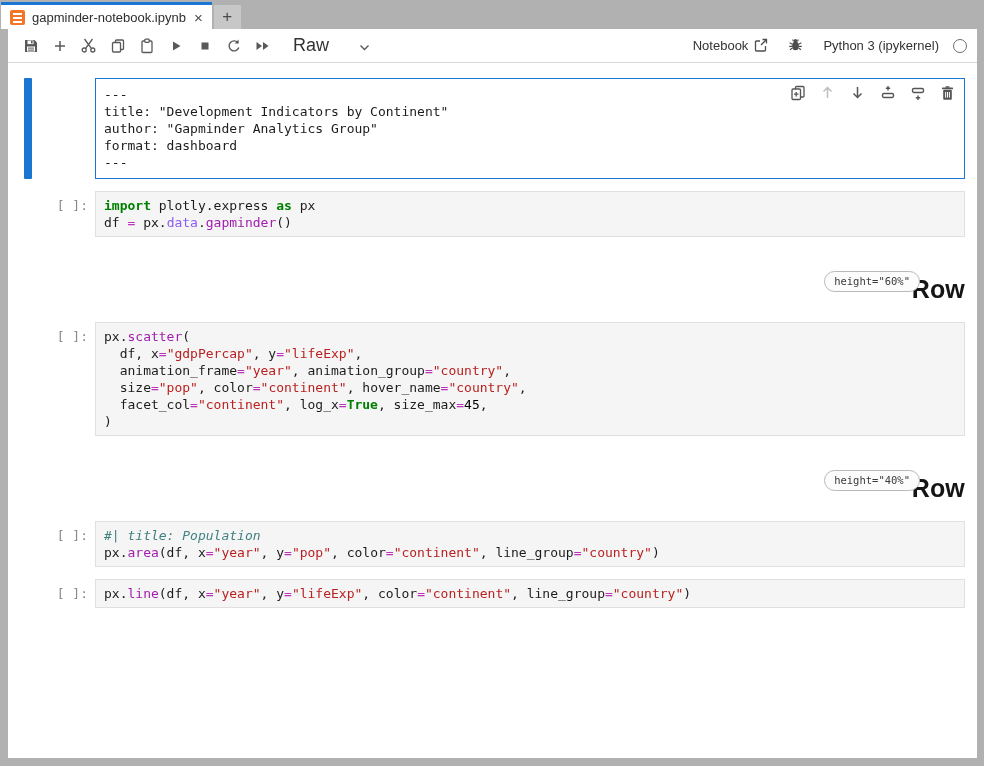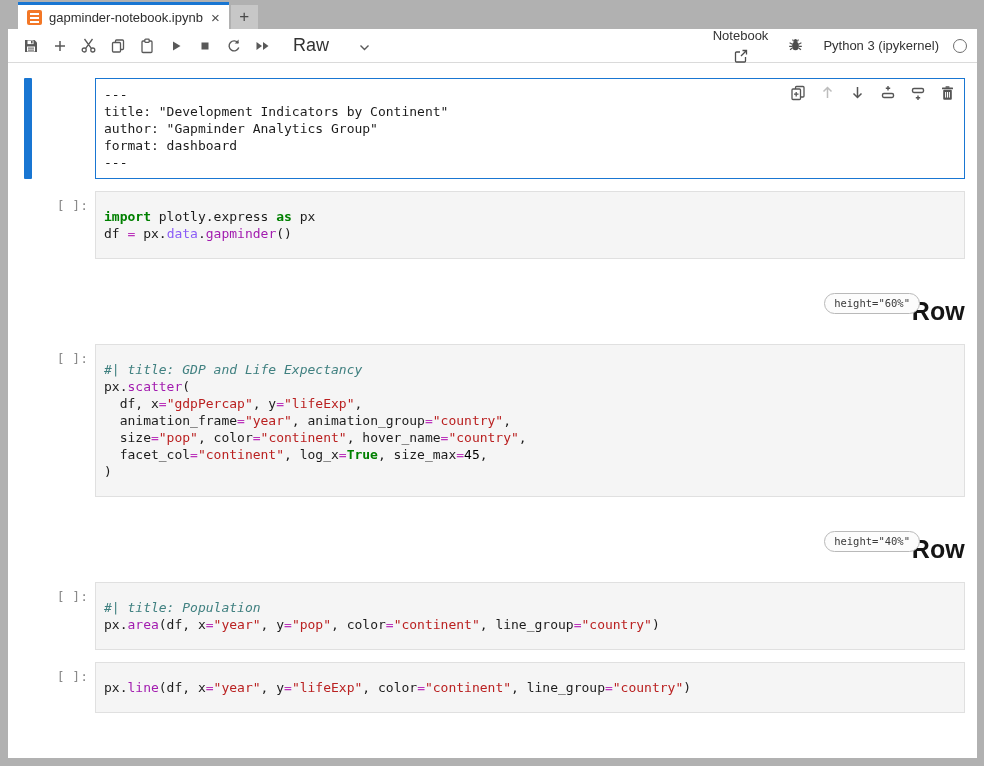--- a/index.html
+++ b/index.html
@@ -2,51 +2,51 @@
 <html><head>
 <meta charset="utf-8">
 <style>
   * { box-sizing: border-box; }
   html,body { margin:0; padding:0; }
   body { font-family:"Liberation Sans", sans-serif; }
 
   .window { position:relative; width:984px; height:766px; background:#b1b1b1; overflow:hidden; }
 
   
-  .tabbar { position:absolute; top:0; left:0; right:0; height:29px; display:flex; align-items:flex-end; padding-left:18px; }
+  .tabbar { position:absolute; top:0; left:0; right:0; height:29px; display:flex; align-items:flex-end; padding-left:1px; }
   .tab-active { height:27px; background:#fff; border-top:3px solid #1976d2; display:flex; align-items:center; gap:7px; padding:0 8px 0 9px; font-size:13px; color:#2e2e2e; }
   .nb-icon { width:15px; height:15px; background:#f37726; border-radius:2px; position:relative; flex:none; }
   .nb-icon i { position:absolute; left:3px; right:3px; height:2px; background:#fff; }
   .nb-icon i:nth-child(1){top:3px} .nb-icon i:nth-child(2){top:7px} .nb-icon i:nth-child(3){top:11px}
   .tab-close { font-size:15px; color:#4d4d4d; line-height:1; padding:0 1px; cursor:pointer; }
   .tab-new { width:27px; height:24px; margin-left:2px; background:#c7c7c7; color:#4a4a4a; font-size:17px; display:flex; align-items:center; justify-content:center; }
 
   
   .main { position:absolute; top:29px; left:8px; right:7px; bottom:8px; background:#fff; overflow:hidden; }
 
   
   .toolbar { height:34px; border-bottom:1px solid #dadada; display:flex; align-items:center; padding:0 10px 0 8px; }
   .tbtn { width:29px; height:26px; display:flex; align-items:center; justify-content:center; flex:none; cursor:pointer; }
   .tbtn svg { display:block; }
   .celltype { margin-left:16px; font-size:18px; color:#333; display:flex; align-items:center; cursor:pointer; }
   .celltype .chev { margin-left:30px; }
   .tb-spacer { flex:1; }
   .tb-right { display:flex; align-items:center; gap:0; font-size:13px; color:#333; }
-  .nb-link { display:flex; align-items:center; gap:6px; cursor:pointer;flex-direction:column; }
+  .nb-link { display:flex; gap:6px; cursor:pointer; }
   .bug { margin:0 20px; cursor:pointer; }
   .kernel-name { cursor:pointer; }
   .kstatus { width:14px; height:14px; border:1.6px solid #6e6e6e; border-radius:50%; margin-left:14px; flex:none; }
 
   
   .nbscroll { position:absolute; top:35px; left:0; right:0; bottom:0; overflow:hidden; padding-top:14px; background:#fff; }
   .collapser { position:absolute; left:16px; top:14px; width:8px; height:101px; background:#1976d2; border-radius:1px; cursor:pointer; }
 
   .cellrow { display:flex; margin:0 12px 12px 0; }
   .gutter { width:87px; flex:none; text-align:right; padding:7px 7px 0 0; font-family:"DejaVu Sans Mono", monospace; font-size:13px; color:#8a8a8a; }
-  .editor { flex:1; border:1px solid #e0e0e0; background:#f5f5f5; padding:16px 8px; font-family:"DejaVu Sans Mono", monospace; font-size:13px; line-height:17px; color:#1c1c1c; cursor:text; }
+  .editor { flex:1; border:1px solid #e0e0e0; background:#f5f5f5; padding:5px 8px; font-family:"DejaVu Sans Mono", monospace; font-size:13px; line-height:17px; color:#1c1c1c; cursor:text; }
   .editor.raw-selected { background:#fff; border:1px solid #1976d2; padding:7px 8px; position:relative; }
   .cm-line { white-space:pre; }
 
   
   .tk-kw  { color:#008000; font-weight:bold; }
   .tk-com { color:#408080; font-style:italic; }
   .tk-str { color:#ba2121; }
   .tk-op  { color:#bb33bb; }
   .tk-num { color:#000000; }
   .tk-fn  { color:#a21caf; }
@@ -230,21 +230,20 @@
       </div>
 
       <div class="md-row">
         <h2>Row</h2>
         <span class="badge">height="60%"</span>
       </div>
 
       <div class="cellrow">
         <div class="gutter">[ ]:</div>
         <div class="editor">
-            <div class="cm-line"><span class="tk-com">#| title: GDP and Life Expectancy</span></div>
             <div class="cm-line"><span>px.</span><span class="tk-fn">scatter</span><span>(</span></div>
             <div class="cm-line"><span>  df, x</span><span class="tk-op">=</span><span class="tk-str">"gdpPercap"</span><span>, y</span><span class="tk-op">=</span><span class="tk-str">"lifeExp"</span><span>,</span></div>
             <div class="cm-line"><span>  animation_frame</span><span class="tk-op">=</span><span class="tk-str">"year"</span><span>, animation_group</span><span class="tk-op">=</span><span class="tk-str">"country"</span><span>,</span></div>
             <div class="cm-line"><span>  size</span><span class="tk-op">=</span><span class="tk-str">"pop"</span><span>, color</span><span class="tk-op">=</span><span class="tk-str">"continent"</span><span>, hover_name</span><span class="tk-op">=</span><span class="tk-str">"country"</span><span>,</span></div>
             <div class="cm-line"><span>  facet_col</span><span class="tk-op">=</span><span class="tk-str">"continent"</span><span>, log_x</span><span class="tk-op">=</span><span class="tk-kw">True</span><span>, size_max</span><span class="tk-op">=</span><span class="tk-num">45</span><span>,</span></div>
             <div class="cm-line"><span>)</span></div>
           </div>
       </div>
 
       <div class="md-row">

